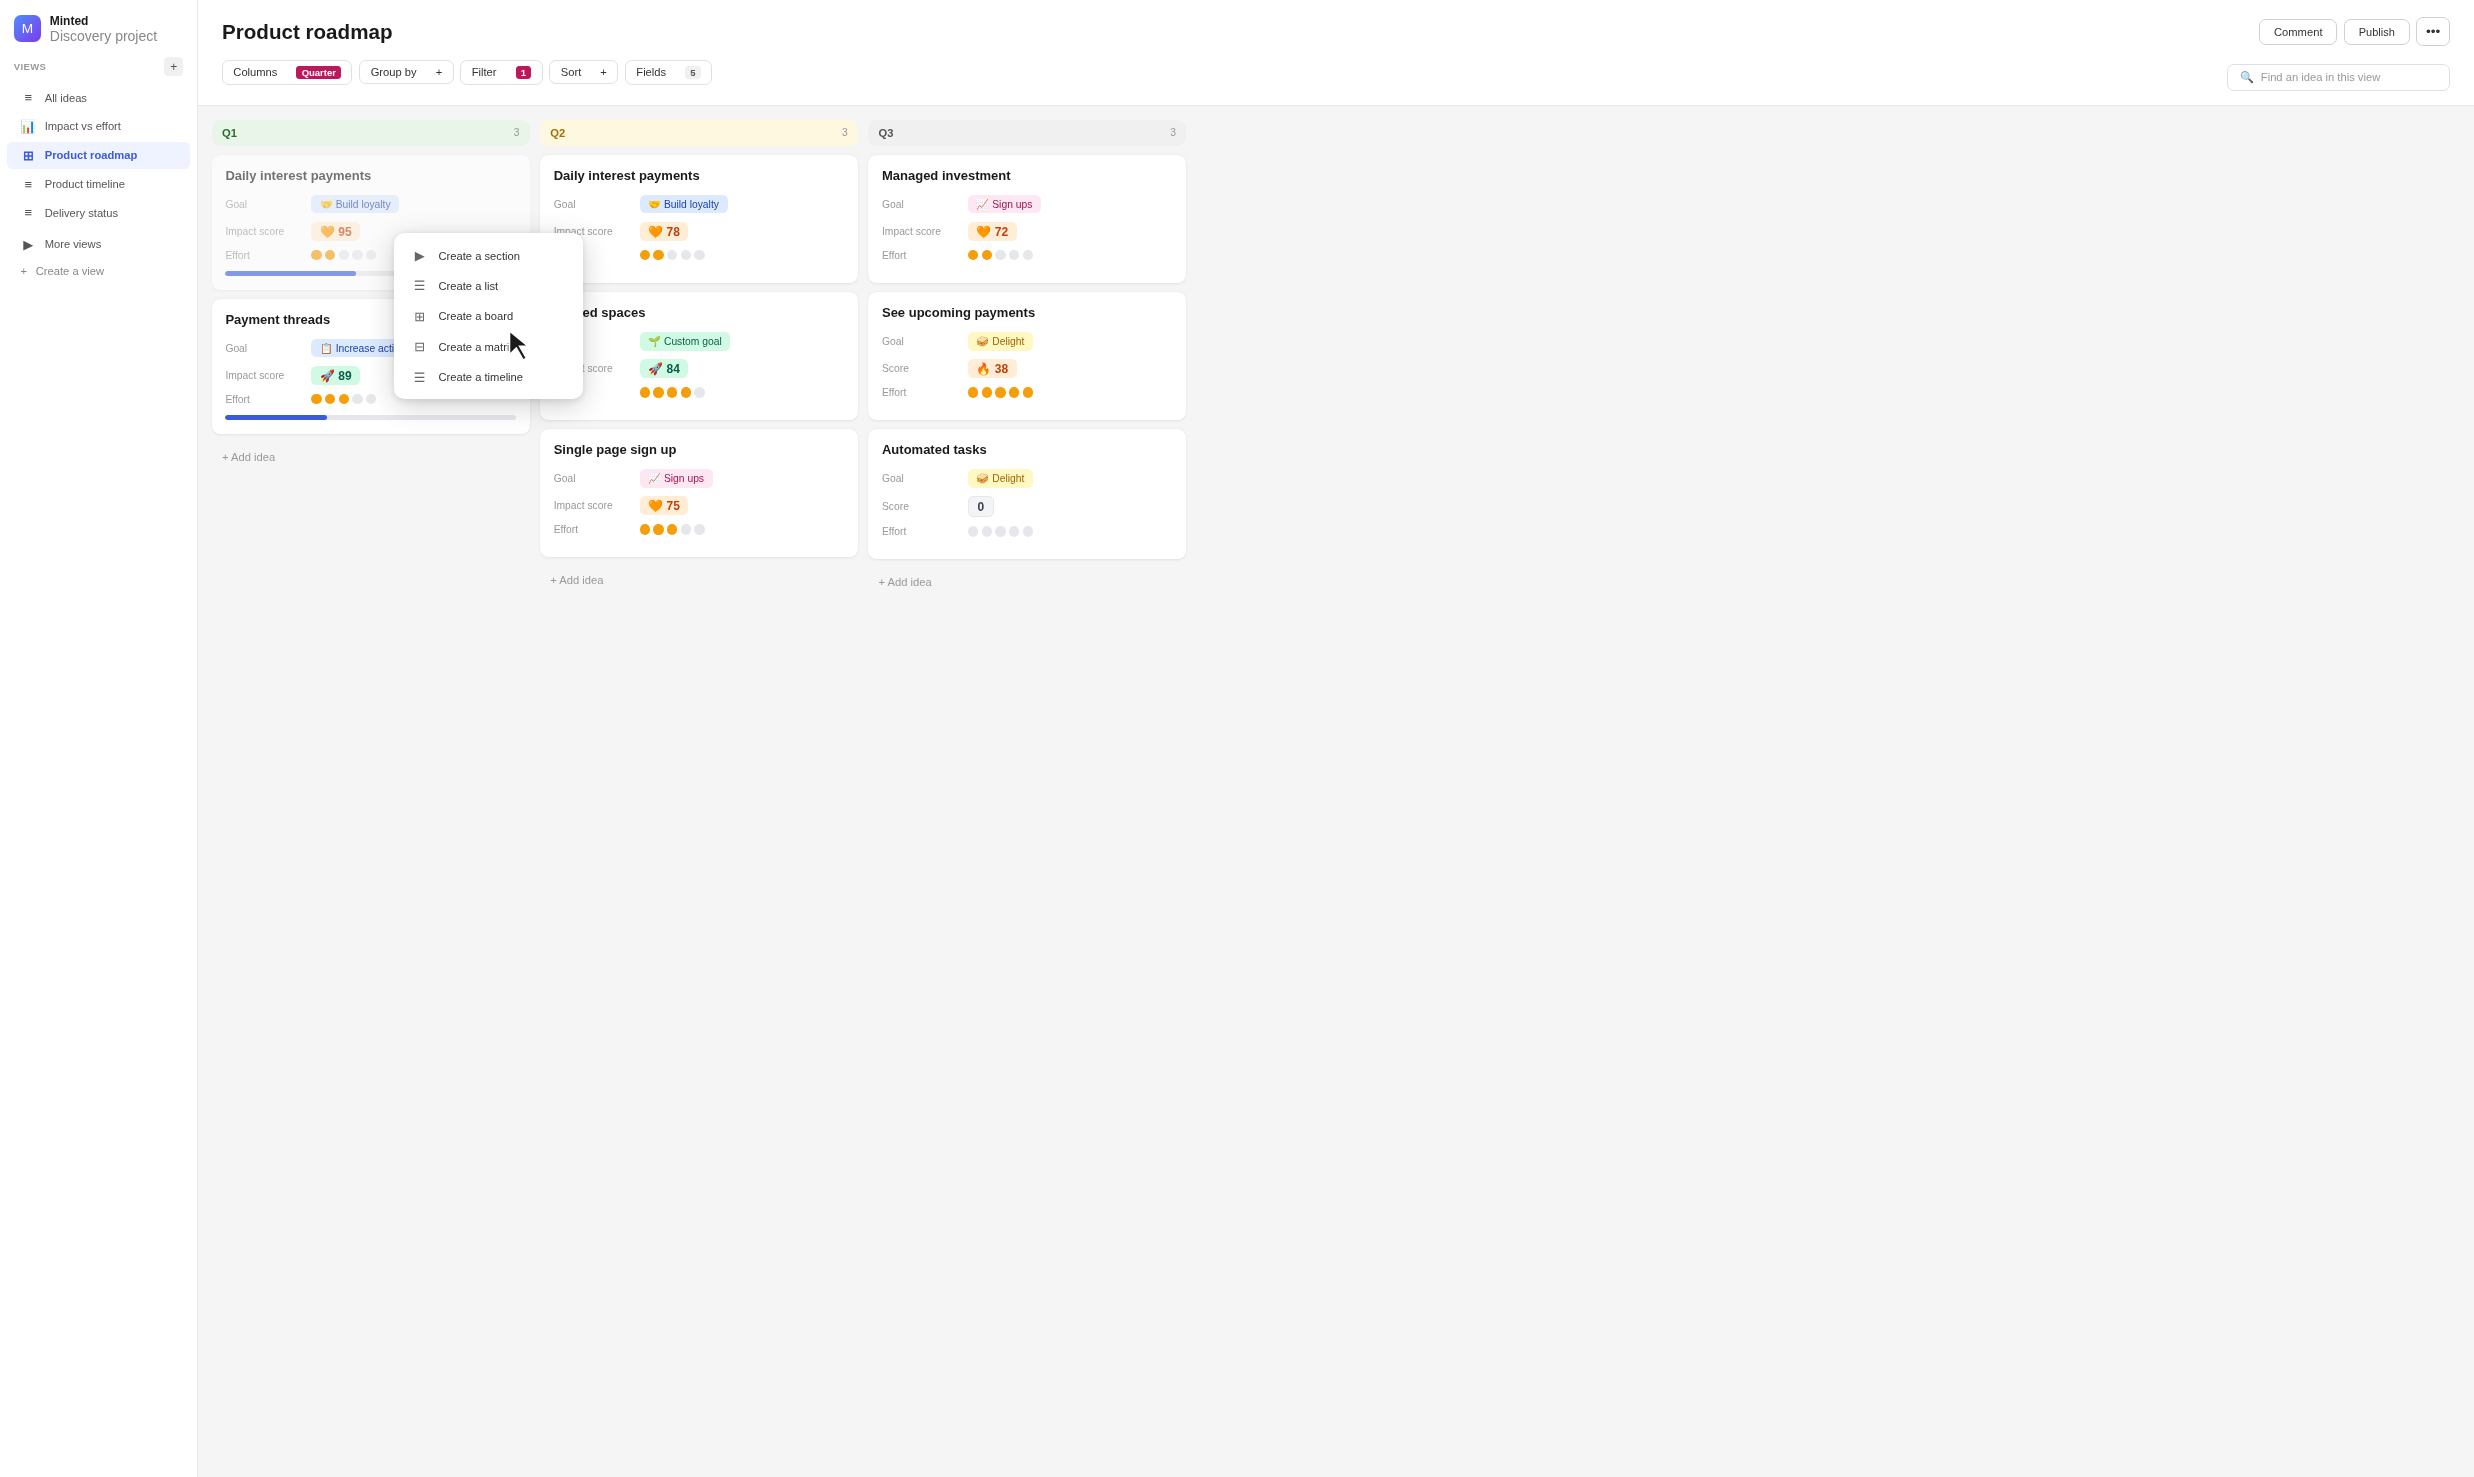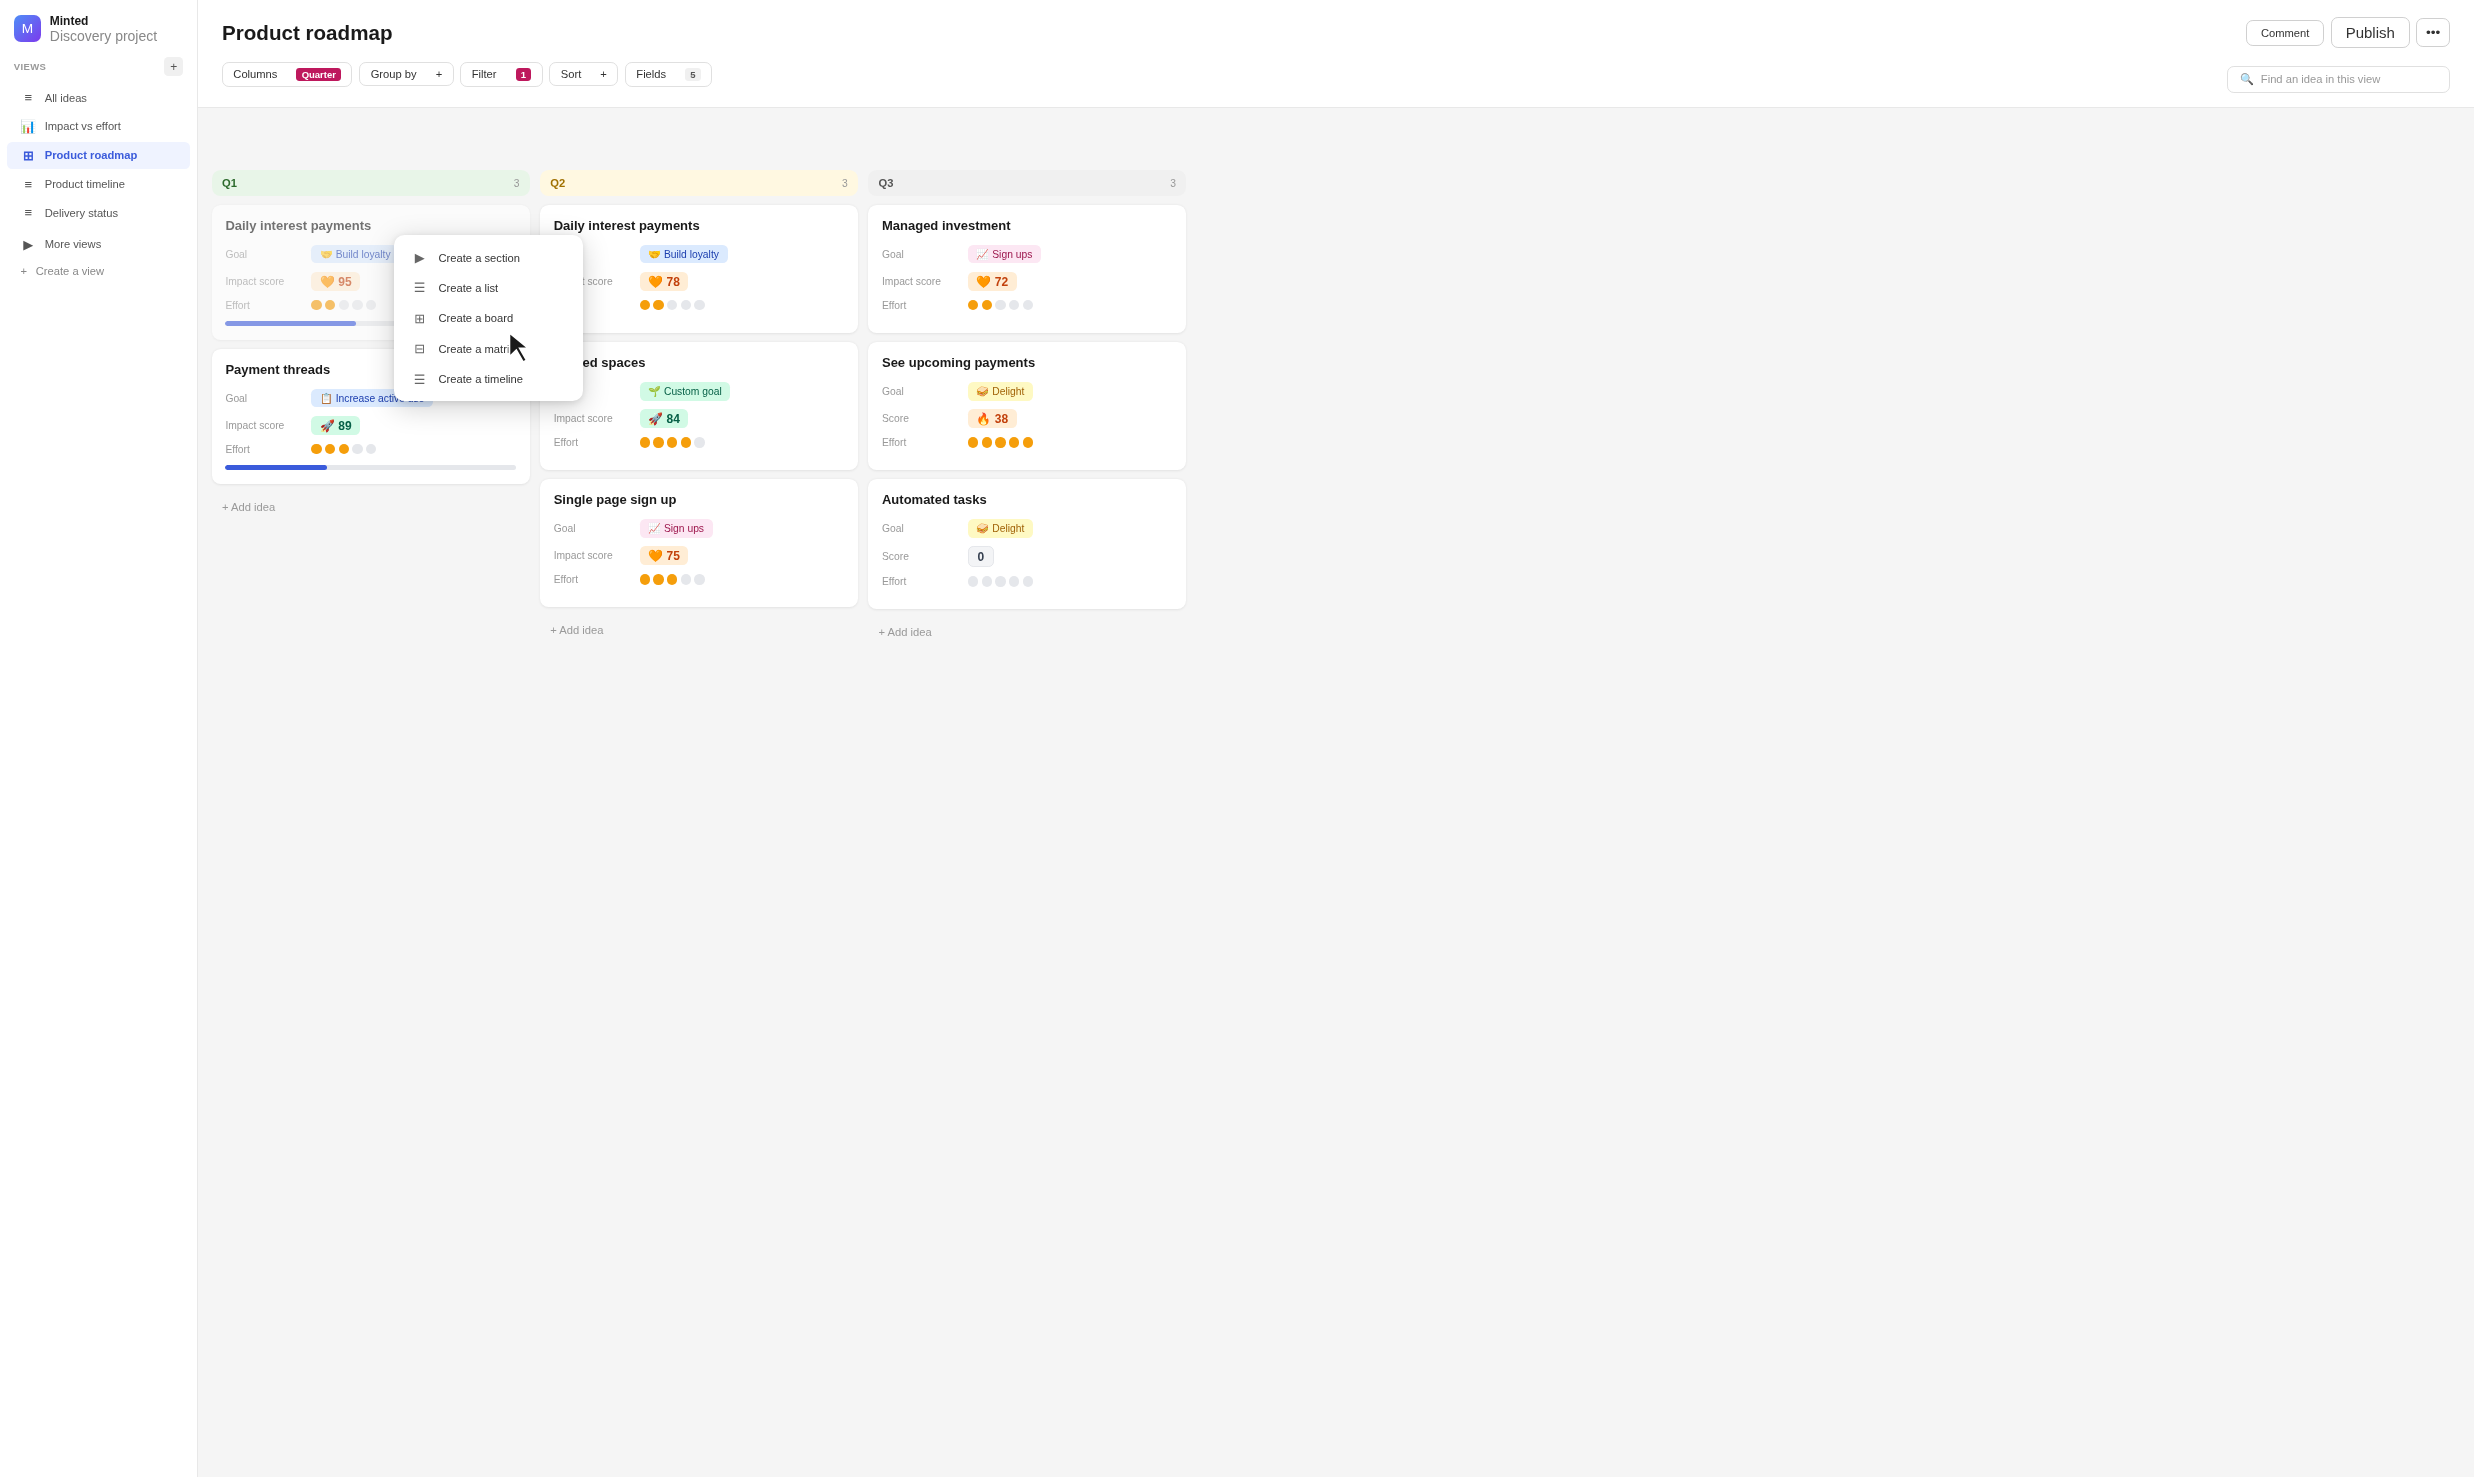--- a/index.html
+++ b/index.html
@@ -19,32 +19,32 @@
     .views-header-label { font-size: 9.5px; font-weight: 600; color: #999; text-transform: uppercase; letter-spacing: 0.4px; }
     .views-add-btn { width: 19px; height: 19px; background: #f0f0f0; border-radius: 4.3px; display: flex; align-items: center; justify-content: center; cursor: pointer; color: #555; font-size: 12px; }
 
     
     .main { flex: 1; display: flex; flex-direction: column; overflow: hidden; }
     .header { padding: 17px 24px 0; background: #fff; border-bottom: 0.9px solid #e8e8e8; }
     .header-top { display: flex; align-items: center; justify-content: space-between; margin-bottom: 13.7px; }
     .page-title { font-size: 20.6px; font-weight: 700; color: #1a1a1a; }
     .header-actions { display: flex; align-items: center; gap: 6.9px; }
     .btn-comment { padding: 6px 13.7px; border: 0.9px solid #d0d0d0; border-radius: 6.9px; background: #fff; cursor: pointer; font-size: 11.2px; color: #333; font-weight: 500; }
-    .btn-publish { padding: 6px 13.7px; border: 0.9px solid #d0d0d0; border-radius: 6.9px; background: #fff; cursor: pointer; font-size: 15px; color: #333; font-weight: 500; }
+    .btn-publish { padding: 6px 13.7px; border: 0.9px solid #d0d0d0; border-radius: 6.9px; background: #fff; cursor: pointer; font-size: 11px; color: #333; font-weight: 500; }
     .btn-more { padding: 6px 8.6px; border: 0.9px solid #d0d0d0; border-radius: 6.9px; background: #fff; cursor: pointer; font-size: 13.7px; color: #333; }
     .toolbar { display: flex; align-items: center; gap: 6.9px; padding-bottom: 10.3px; flex: 1; }
     .toolbar-btn { display: flex; align-items: center; gap: 19px; padding: 5.2px 10.3px; border: 0.9px solid #e0e0e0; border-radius: 6.9px; background: #fff; cursor: pointer; font-size: 11.2px; color: #333; font-weight: 500; }
     .toolbar-btn .badge { background: #be185d; color: white; border-radius: 3.4px; padding: 0.9px 5.2px; font-size: 9.5px; font-weight: 600; }
     .toolbar-btn .badge-light { background: #f0f0f0; color: #555; border-radius: 3.4px; padding: 0.9px 5.2px; font-size: 9.5px; font-weight: 600; }
     .search-box { display: flex; align-items: center; gap: 6.9px; padding: 6px 12px; border: 0.9px solid #e0e0e0; border-radius: 6.9px; background: #fff; color: #999; font-size: 11.2px; width: 223px; cursor: text; }
 
     
     .board { flex: 1; display: flex; gap: 0; overflow-x: auto; padding: 13.7px; background: #f5f5f5; position: relative; }
     .column { width: 318px; flex-shrink: 0; display: flex; flex-direction: column; gap: 8.6px; margin-right: 10.3px; }
-    .column-header { display: flex; align-items: center; justify-content: space-between; padding: 6.9px 10.3px; border-radius: 8.6px; font-size: 11.2px; font-weight: 600; margin-top: 48px; }
+    .column-header { display: flex; align-items: flex-start; justify-content: space-between; padding: 6.9px 10.3px; border-radius: 8.6px; font-size: 11.2px; font-weight: 600; }
     .column-header.q1 { background: #e8f5e8; color: #2d6a2d; }
     .column-header.q2 { background: #fff8e1; color: #a07000; }
     .column-header.q3 { background: #f0f0f0; color: #555; }
     .column-count { font-size: 10.3px; color: #999; font-weight: 500; }
     .card { background: #fff; border-radius: 8.6px; padding: 13.7px; box-shadow: 0 0.9px 2.6px rgba(0,0,0,0.08); }
     .card-title { font-size: 13px; font-weight: 600; color: #1a1a1a; margin-bottom: 12px; }
     .card-field { display: flex; align-items: center; margin-bottom: 8.6px; }
     .card-field-label { font-size: 10.3px; color: #999; width: 86px; flex-shrink: 0; }
     .goal-badge { padding: 2.6px 8.6px; border-radius: 5.2px; font-size: 10.3px; font-weight: 500; display: flex; align-items: center; gap: 4.3px; }
     .goal-badge.blue { background: #dbeafe; color: #1e40af; }

